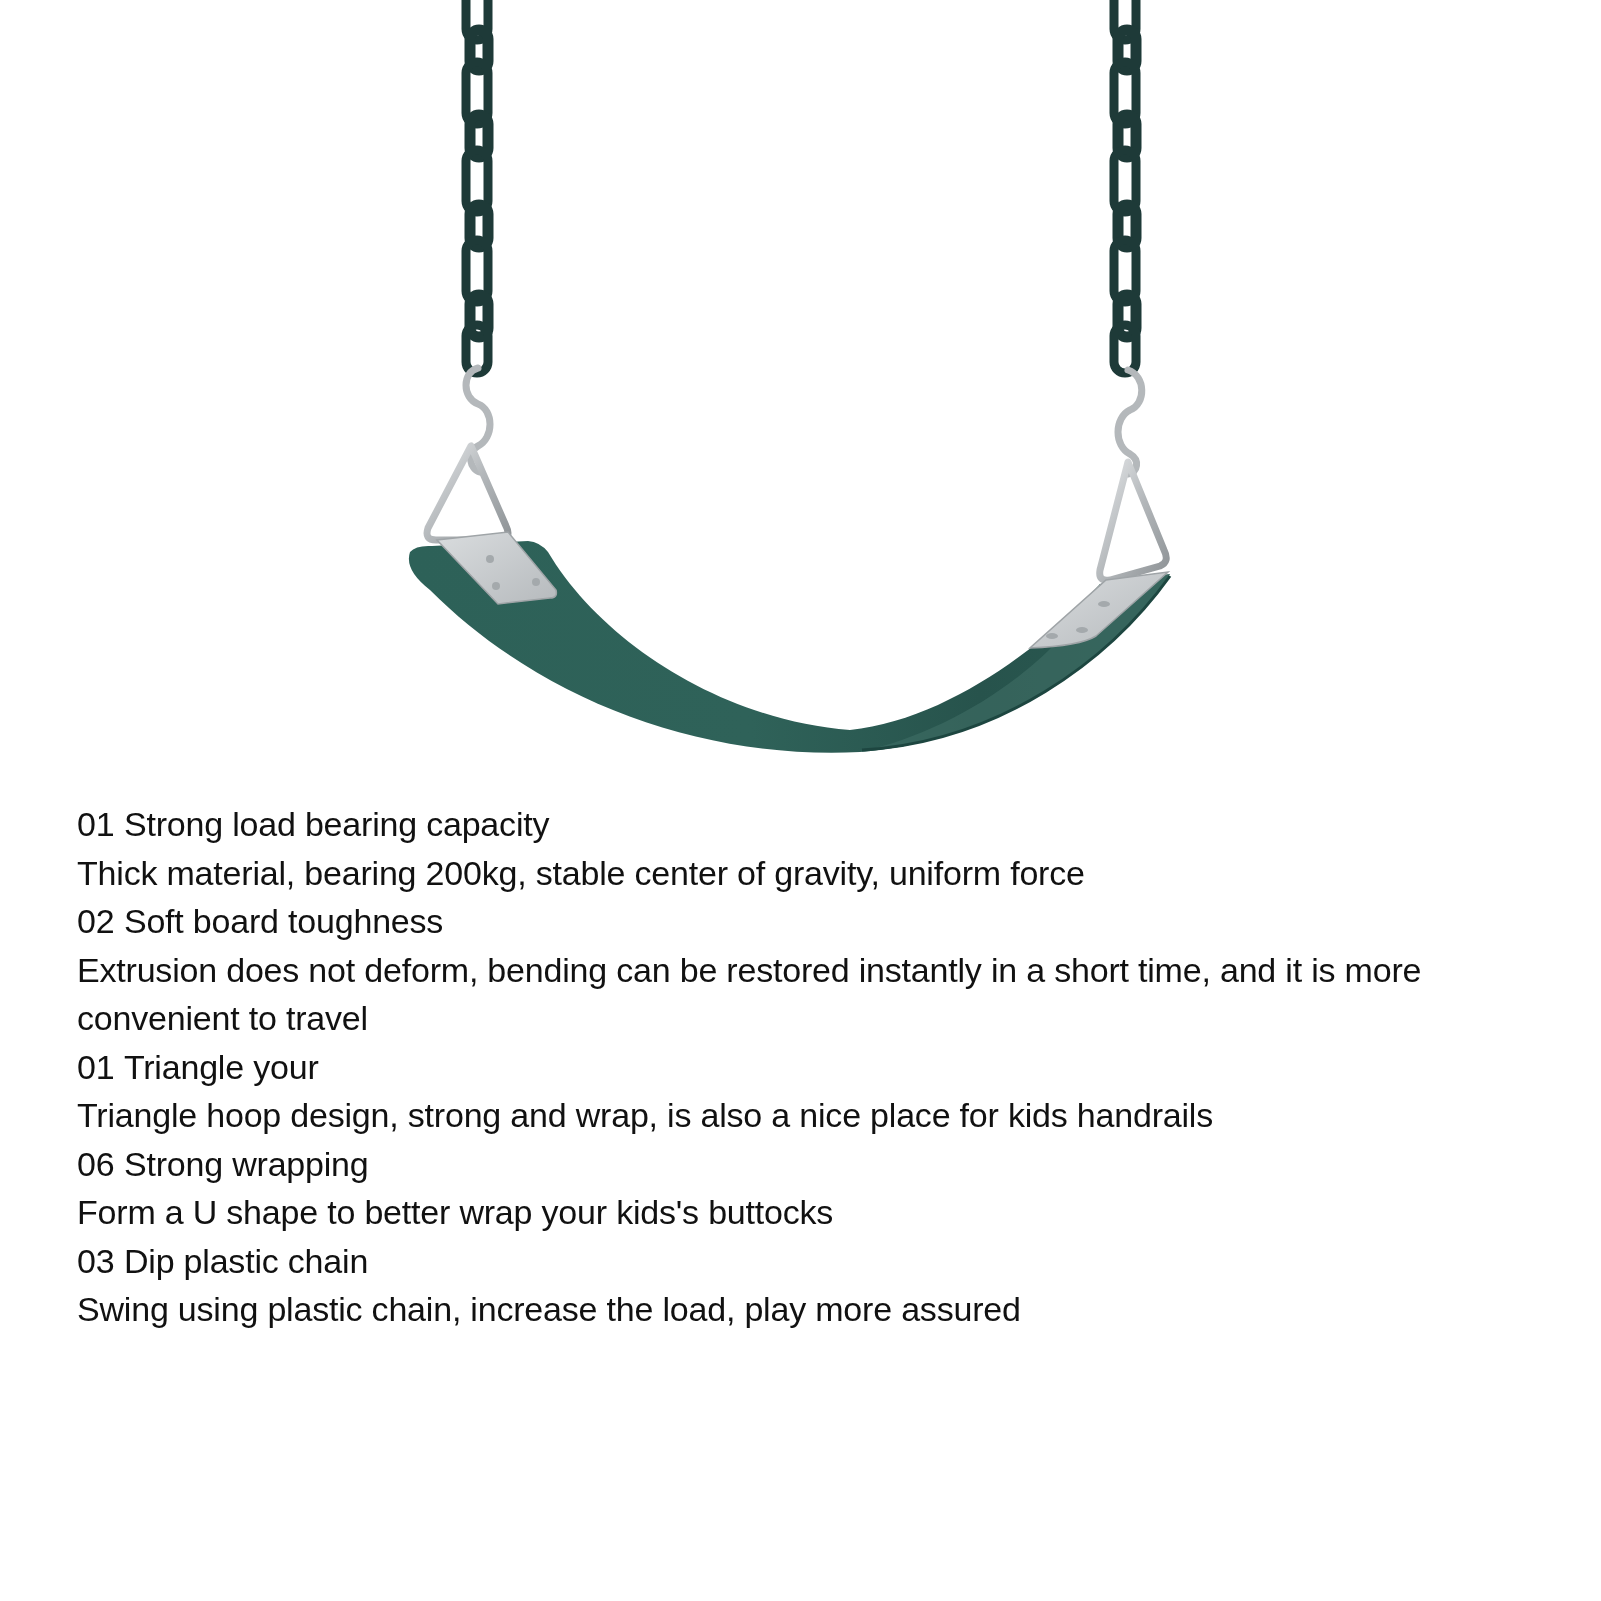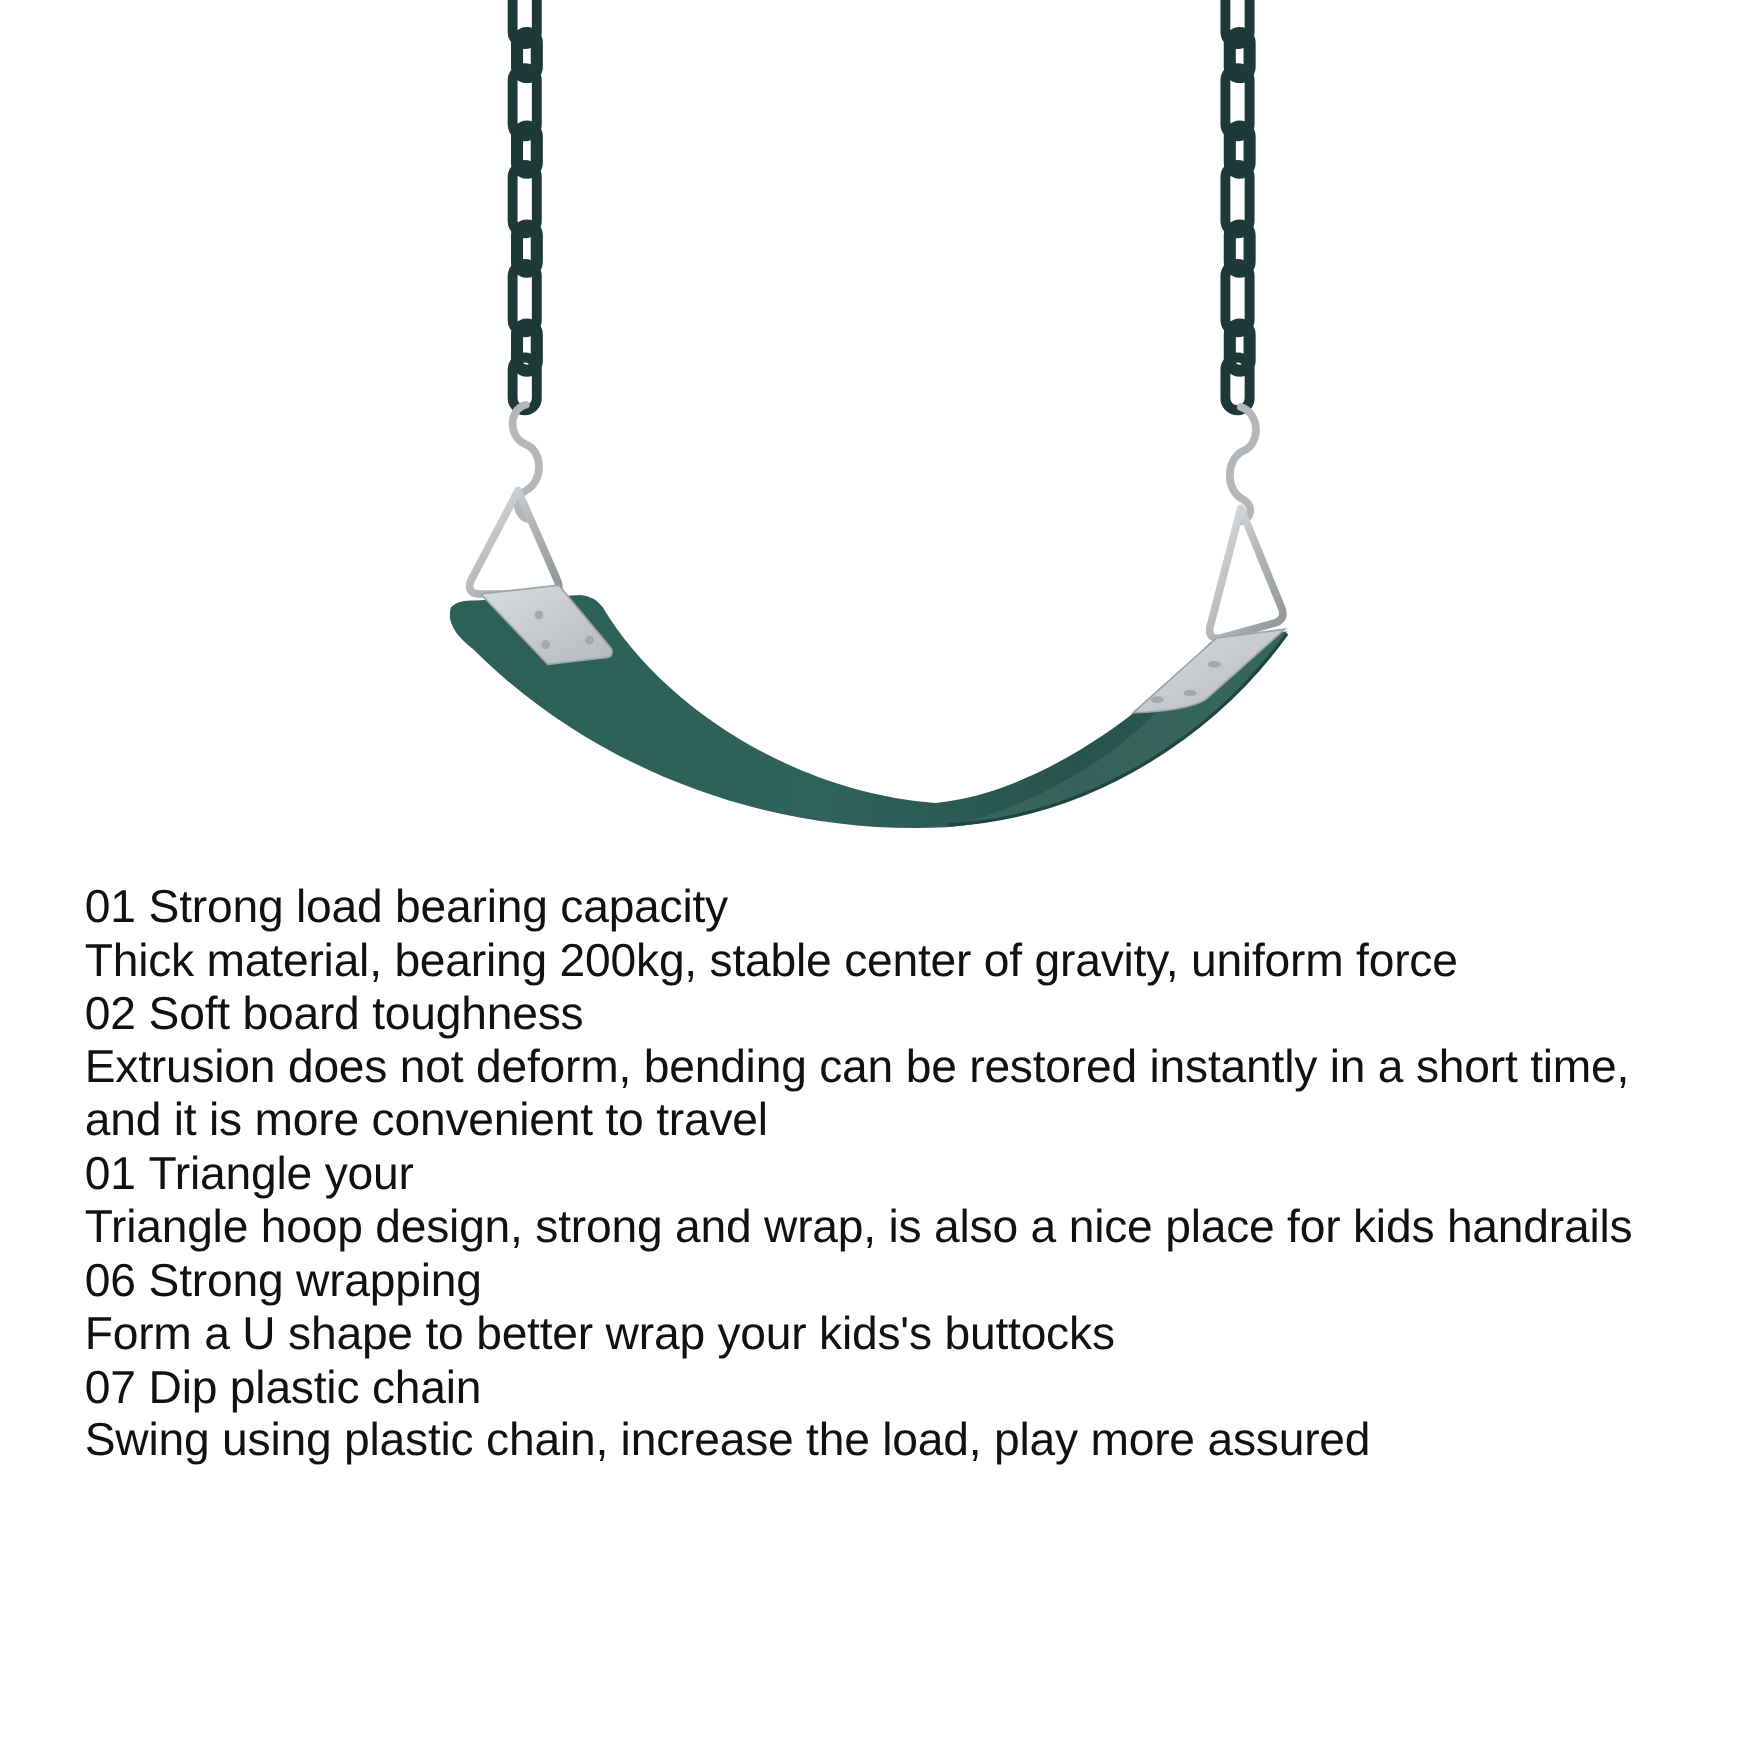--- a/index.html
+++ b/index.html
@@ -28,21 +28,21 @@
     .features {
       position: absolute;
       left: 77px;
       top: 800px;
       width: 1470px;
       margin: 0;
       padding: 0;
       list-style: none;
     }
     .feature-heading, .feature-desc {
-      font-size: 42px;
+      font-size: 34px;
       line-height: 48.5px;
       letter-spacing: -0.2px;
       margin: 0;
       white-space: normal;
     }
     .feature-heading span.num {
       margin-right: 0.28em;
     }
   </style>
 </head>
@@ -138,16 +138,16 @@
   </li>
   <li>
     <p class="feature-heading"><span class="num">01</span><span>Triangle your</span></p>
     <p class="feature-desc">Triangle hoop design, strong and wrap, is also a nice place for kids handrails</p>
   </li>
   <li>
     <p class="feature-heading"><span class="num">06</span><span>Strong wrapping</span></p>
     <p class="feature-desc">Form a U shape to better wrap your kids's buttocks</p>
   </li>
   <li>
-    <p class="feature-heading"><span class="num">07</span><span>Dip plastic chain</span></p>
+    <p class="feature-heading"><span class="num">03</span><span>Dip plastic chain</span></p>
     <p class="feature-desc">Swing using plastic chain, increase the load, play more assured</p>
   </li>
 </ul>
 
 </body></html>

